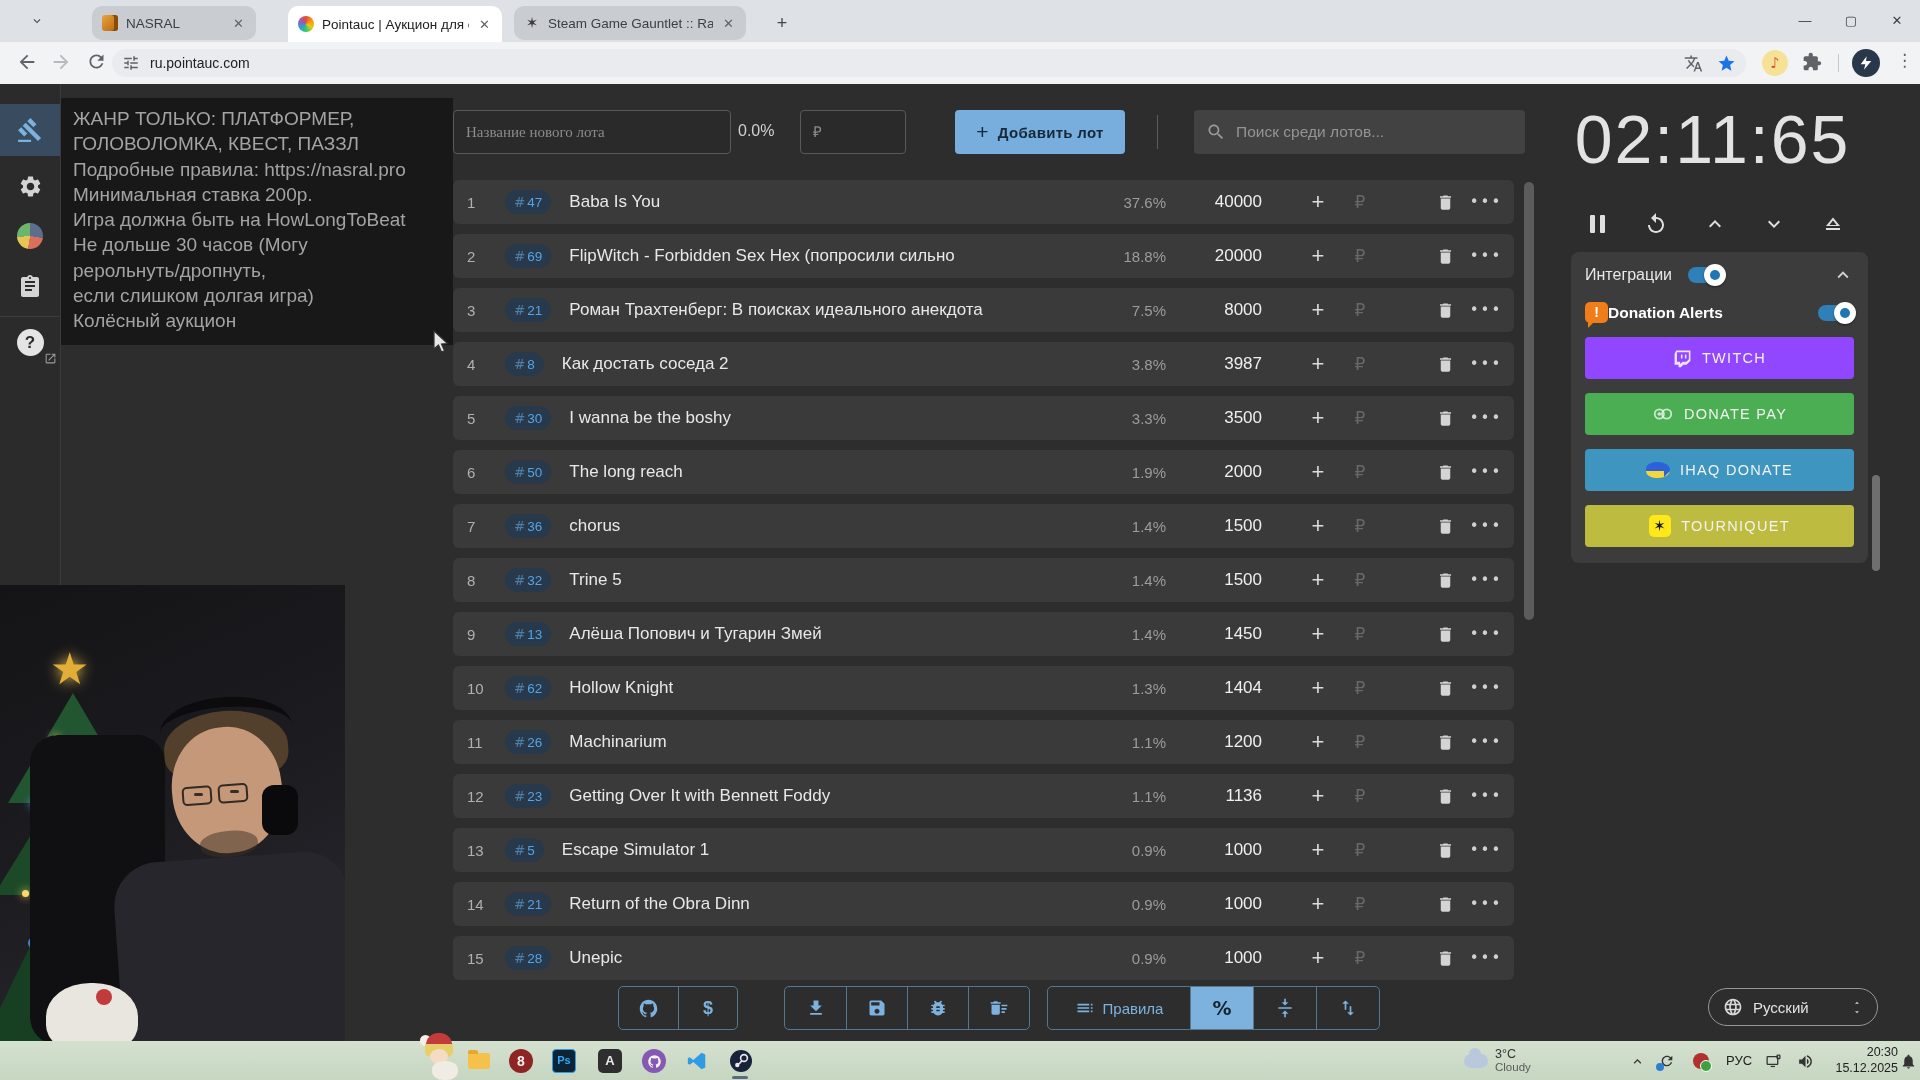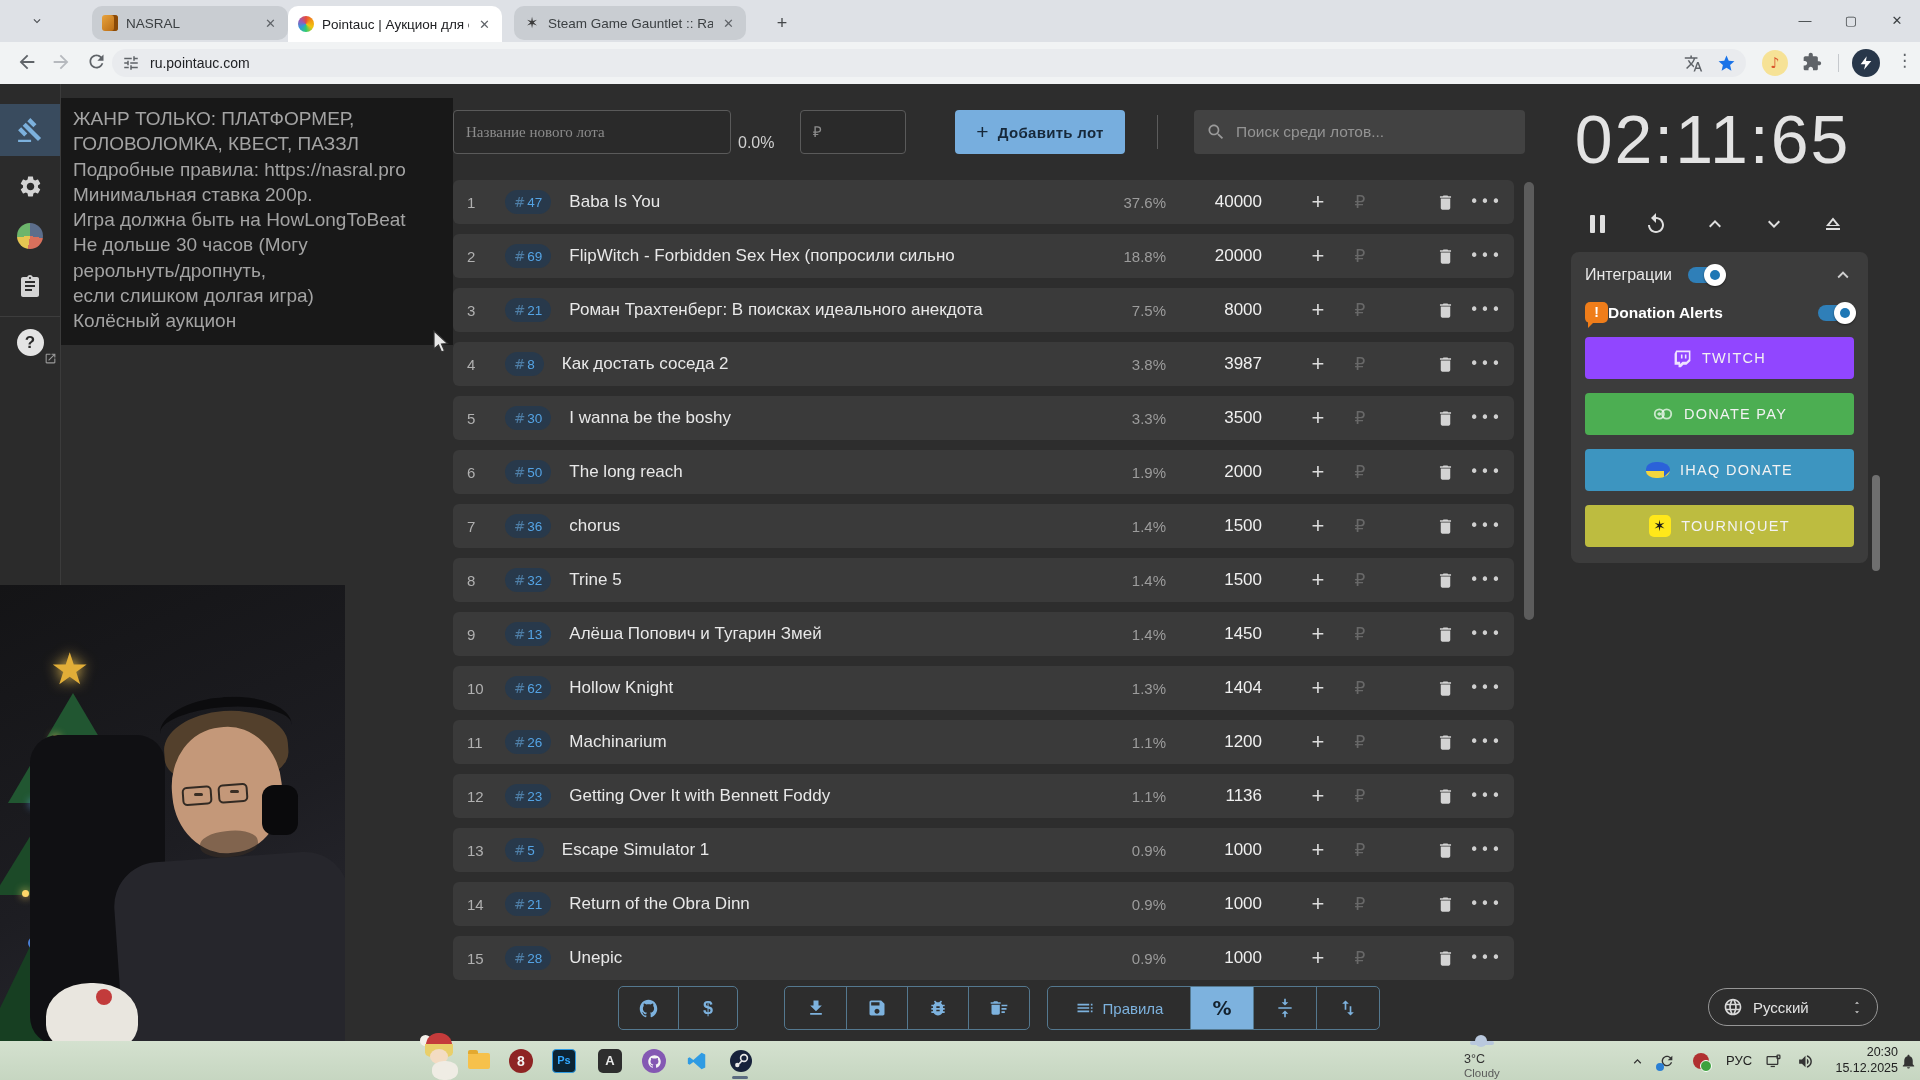--- a/index.html
+++ b/index.html
@@ -45,21 +45,21 @@
   .ext-mini { position:absolute; left:44px; top:268px; width:13px; height:13px; color:#9a9a9a; }
 
   .rules-panel { position:absolute; left:61px; top:14px; width:392px; background:#181818; color:#a3a3a3;
     font-size:19px; line-height:1.33; padding:8px 12px 12px; white-space:pre-line; }
 
   
   .txt-input { position:absolute; background:#2a2a2a; border:1px solid #5a5a5a; border-radius:4px; color:#e8e8e8; font-size:15px; padding:0 12px; font-family:Liberation Serif, serif; }
   .txt-input::placeholder { color:#8c8c8c; }
   #new-lot-name { left:453px; top:26px; width:278px; height:44px; }
   #new-lot-amount { left:800px; top:26px; width:106px; height:44px; }
-  .percent-static { position:absolute; left:738px; top:50px; font-size:16px; color:#d0d0d0; }
+  .percent-static { position:absolute; left:738px; top:38px; font-size:16px; color:#d0d0d0; }
   .add-lot-btn { position:absolute; left:955px; top:26px; width:170px; height:44px; background:#77aede; border:none; border-radius:4px;
     color:#16283a; font-size:15px; font-weight:700; letter-spacing:.3px; display:flex; align-items:center; justify-content:center; gap:9px; cursor:pointer; }
   .add-lot-btn .plus { font-size:21px; font-weight:400; }
   .form-divider { position:absolute; left:1157px; top:31px; width:1px; height:34px; background:#5c5c5c; }
   .search-box { position:absolute; left:1194px; top:26px; width:331px; height:44px; background:#424242; border-radius:4px; display:flex; align-items:center; padding:0 12px; }
   .search-box input { flex:1; background:transparent; border:none; outline:none; color:#e8e8e8; font-size:15.5px; margin-left:10px; font-family:"Liberation Sans",sans-serif; }
   .search-box input::placeholder { color:#949494; }
 
   
   .lots { position:absolute; left:453px; top:96px; width:1061px; display:flex; flex-direction:column; gap:10px; }
@@ -157,21 +157,21 @@
   .ps-ic { width:24px; height:24px; border-radius:4px; background:#0c2433; border:1.5px solid #2f9be3; color:#31a8ff; font-size:11px; font-weight:700; text-align:center; line-height:21px; }
   .a-ic { width:24px; height:24px; border-radius:5px; background:#2e2e2e; color:#e8e8e8; font-size:13px; font-weight:700; text-align:center; line-height:24px; }
   .gh-ic { width:24px; height:24px; border-radius:50%; background:#8458b3; display:flex; align-items:center; justify-content:center; color:#f5f5f5; }
   .steam-run { position:absolute; top:35px; width:16px; height:3px; border-radius:2px; background:#5a6b80; }
   .sticker { position:absolute; left:420px; top:-8px; width:40px; height:47px; }
   .sticker .hat { position:absolute; left:6px; top:0; width:26px; height:14px; border-radius:12px 12px 0 0; background:#c43b3b; }
   .sticker .pom { position:absolute; left:0; top:2px; width:11px; height:11px; border-radius:50%; background:#f4f1ea; }
   .sticker .hair { position:absolute; left:5px; top:11px; width:28px; height:14px; border-radius:0 0 40% 40%; background:#e9cf6a; }
   .sticker .face { position:absolute; left:10px; top:16px; width:18px; height:15px; border-radius:50%; background:#f3dcc3; }
   .sticker .bag { position:absolute; left:12px; top:28px; width:26px; height:19px; border-radius:45%; background:#efece4; }
-  .tray { position:absolute; top:0; height:39px; display:flex; align-items:center; color:#222;flex-direction:column; }
+  .tray { position:absolute; top:0; height:39px; display:flex; align-items:center; color:#222; }
   .weather { left:1464px; gap:7px; }
   .weather .col { display:flex; flex-direction:column; line-height:1.15; }
   .weather .temp { font-size:12.5px; color:#333; }
   .weather .cond { font-size:11.5px; color:#5a5a5a; }
   .cloud-ic { width:24px; height:14px; background:#b9c8dd; border-radius:8px; position:relative; }
   .cloud-ic:before { content:""; position:absolute; left:5px; top:-6px; width:12px; height:12px; border-radius:50%; background:#b9c8dd; }
   .tray-ic { position:absolute; top:11px; width:18px; height:18px; color:#333; display:flex; align-items:center; justify-content:center; }
   .lang-ind { position:absolute; left:1726px; top:12px; font-size:13px; color:#222; }
   .clock { position:absolute; left:1828px; top:4px; width:70px; text-align:right; font-size:12.5px; line-height:1.25; color:#222; }
   .sync-dot { position:absolute; left:-2px; bottom:-1px; width:8px; height:8px; border-radius:50%; background:#2a7fd4; }
@@ -184,21 +184,21 @@
 <body>
 
 <div class="screen">
 
   <div class="tabstrip">
     <button class="tab-search">
       <svg width="14" height="14" viewBox="0 0 24 24" fill="currentColor">
           <path d="M16.59 8.59L12 13.17 7.41 8.59 6 10l6 6 6-6z"></path>
         </svg>
     </button>
-    <div class="tab inactive" style="left:92px; width:196px;">
+    <div class="tab inactive" style="left:92px; width:164px;">
       <span class="favicon fav-nasral"></span>
       <span class="title">NASRAL</span>
       <span class="close">✕</span>
     </div>
     <div class="tab active" style="left:288px; width:214px;">
       <span class="favicon fav-wheel"></span>
       <span class="title">Pointauc | Аукцион для стриме</span>
       <span class="close">✕</span>
     </div>
     <div class="tab inactive" style="left:514px; width:232px;">

